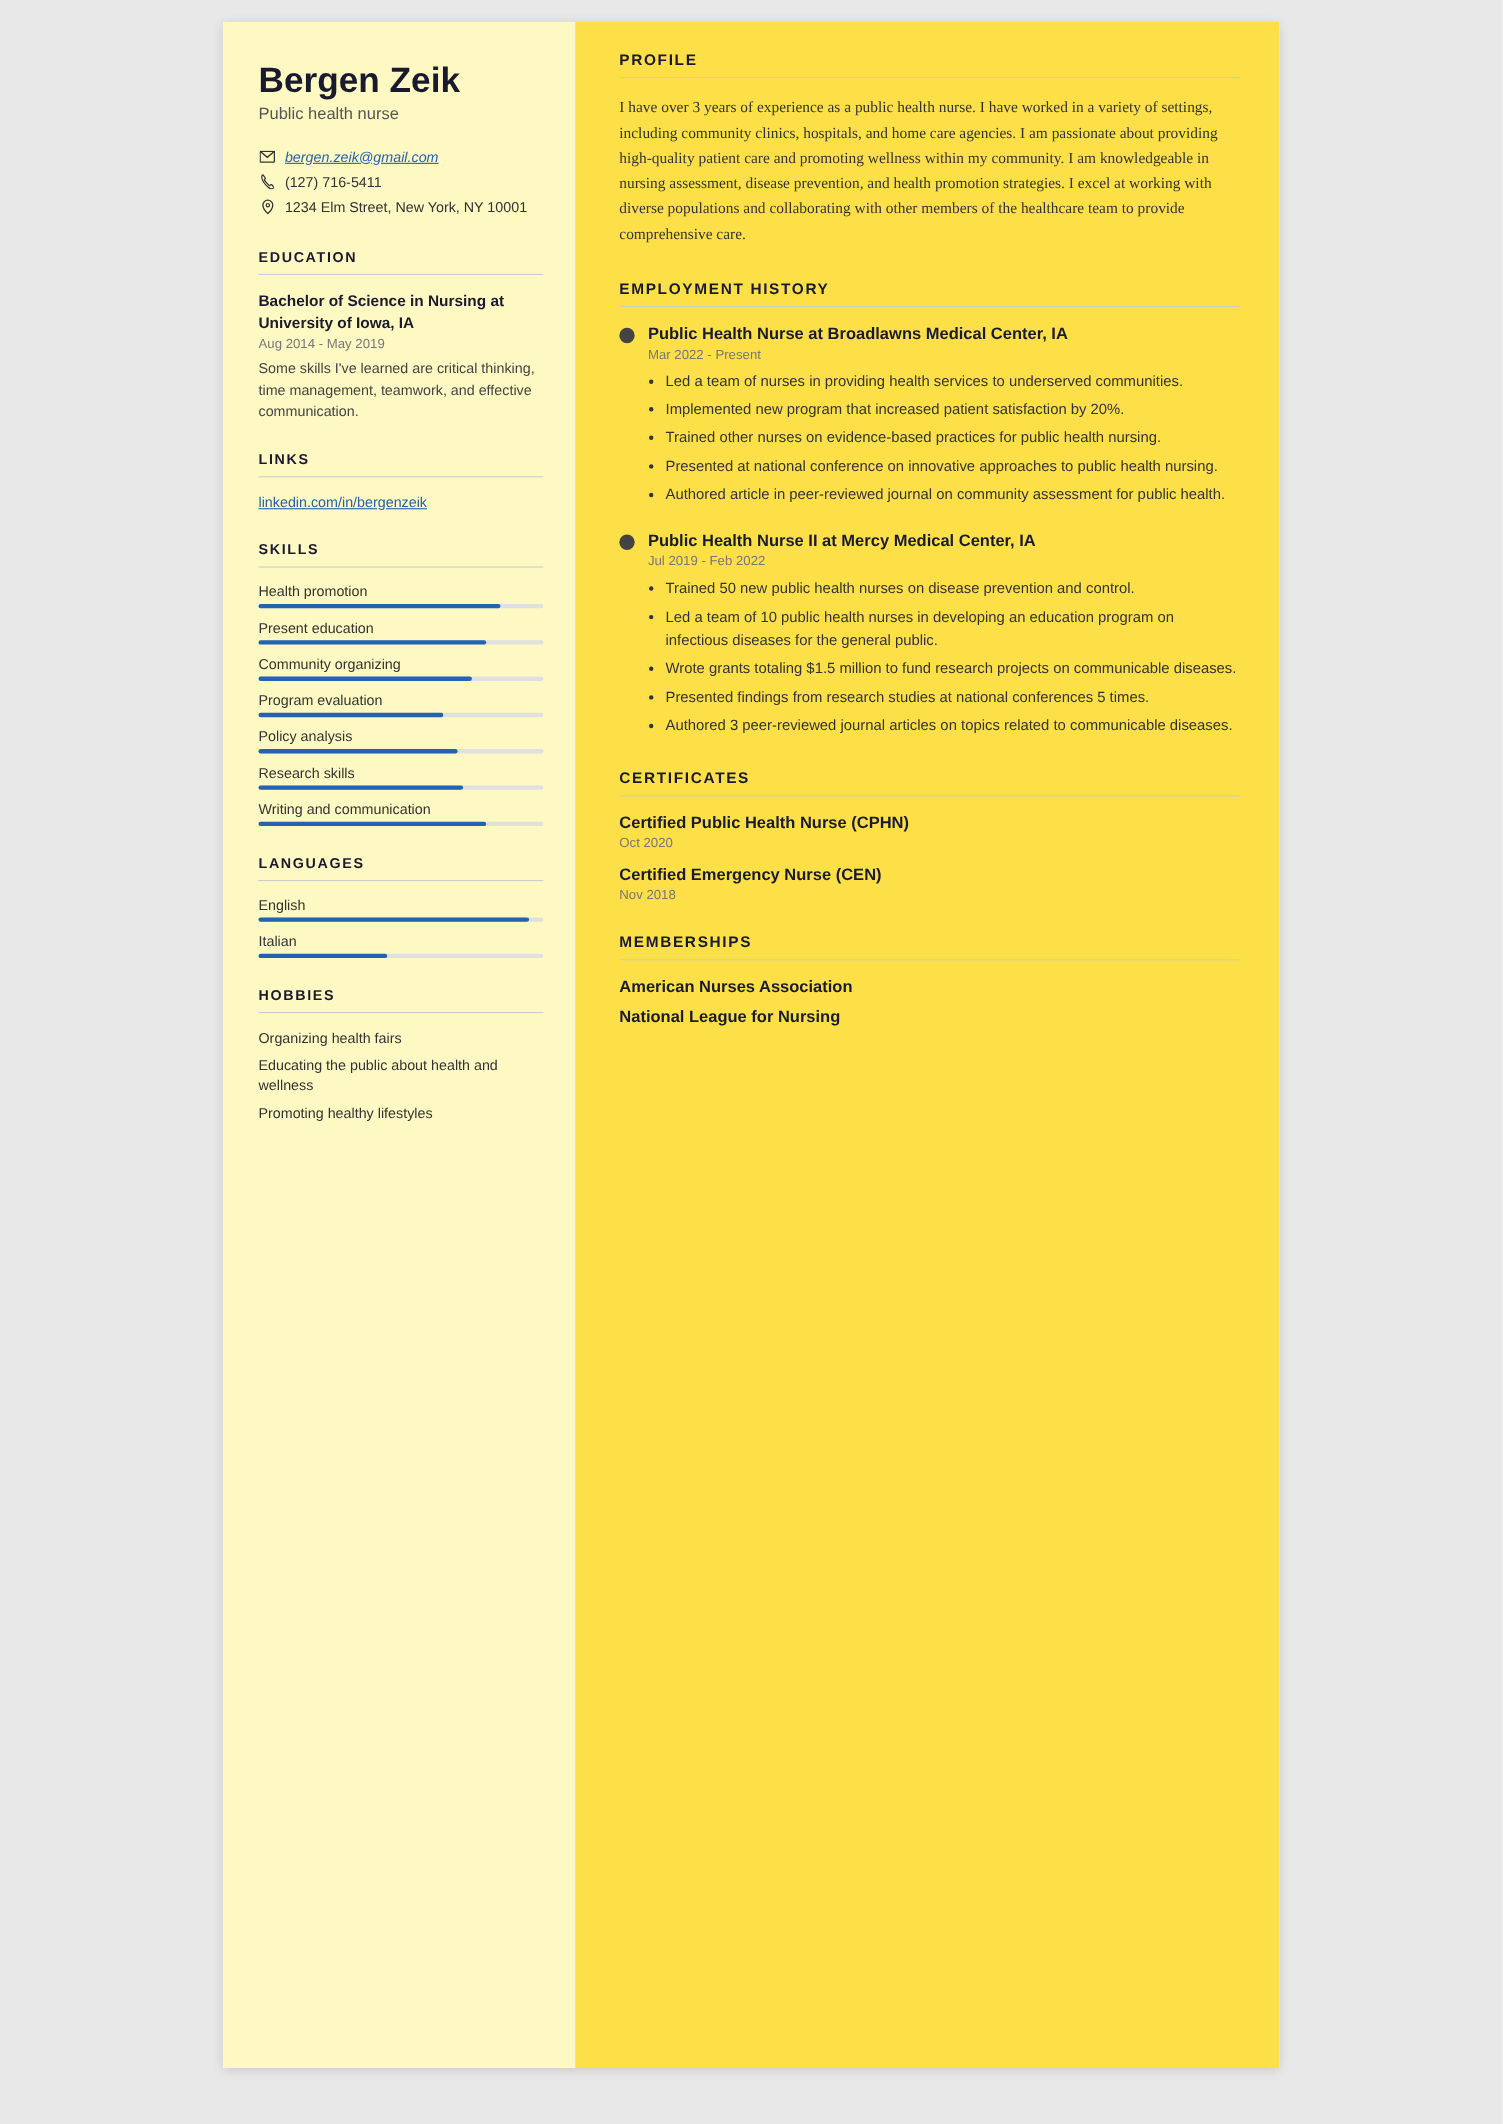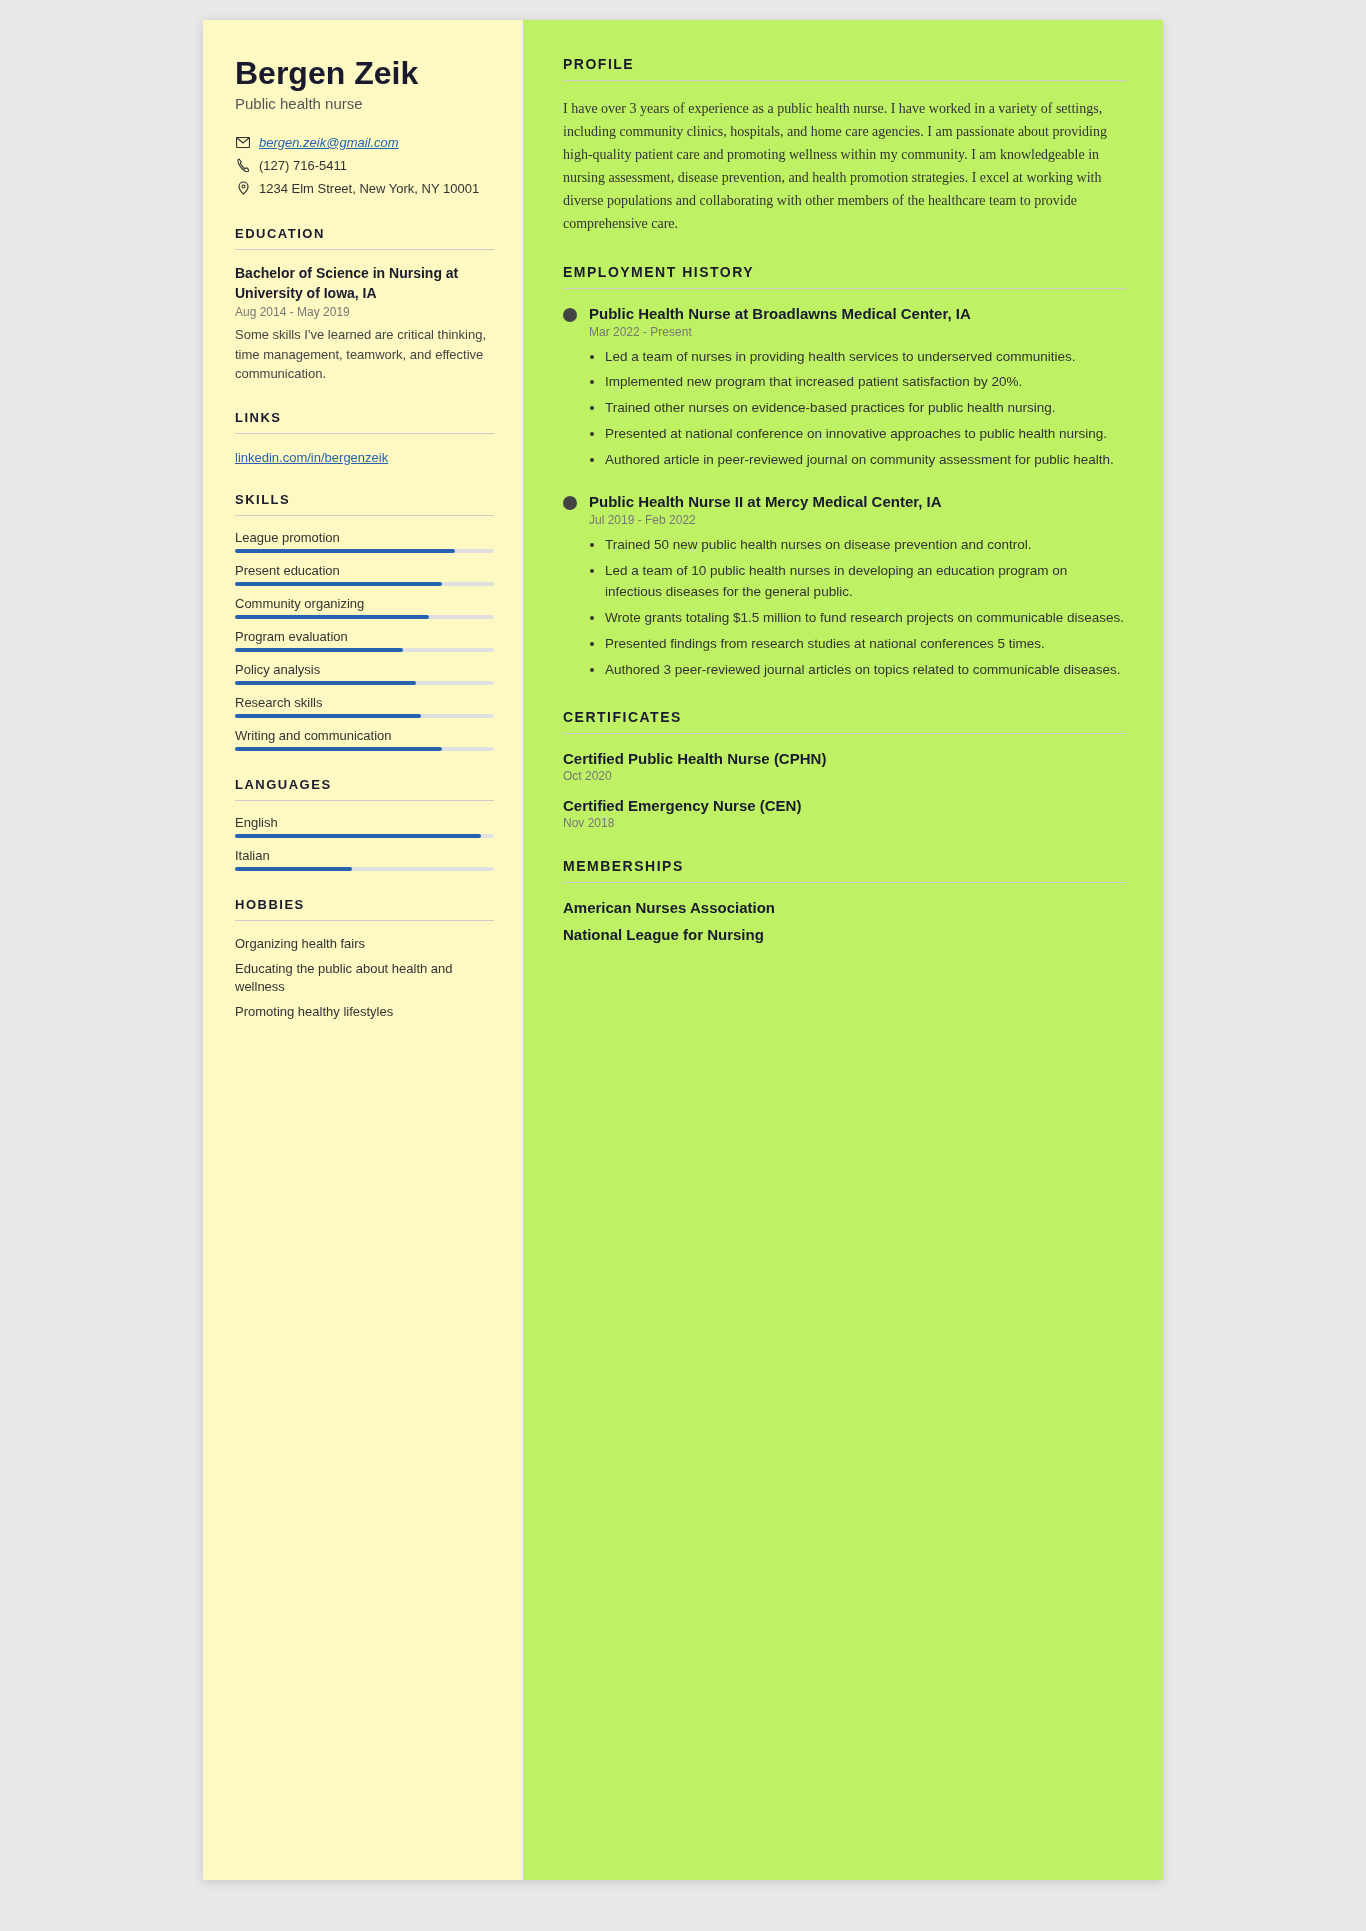--- a/index.html
+++ b/index.html
@@ -134,22 +134,22 @@
     .hobby-item {
       font-size: 13px;
       color: #333;
       margin-bottom: 7px;
       line-height: 1.4;
     }
 
     
     .right-col {
       flex: 1;
-      padding: 36px 36px 36px 40px;
-      background: #bef264;
+      padding: 26px 36px 36px 40px;
+      background: #fde047;
     }
     .right-section {
       margin-bottom: 28px;
     }
     .right-section-title {
       font-size: 14px;
       font-weight: 800;
       letter-spacing: 1.5px;
       text-transform: uppercase;
       color: #1a1a2e;
@@ -279,21 +279,21 @@
       <div class="link-item">
         <a href="#">linkedin.com/in/bergenzeik</a>
       </div>
     </div>
 
     <div class="left-section">
       <div class="section-title">SKILLS</div>
       <hr class="section-divider">
       <div id="skills-container">
           <div class="skill-item">
-    <div class="skill-name">League promotion</div>
+    <div class="skill-name">Health promotion</div>
     <div class="skill-bar-bg">
       <div class="skill-bar-fill" style="width:85%"></div>
     </div>
   </div>
           <div class="skill-item">
     <div class="skill-name">Present education</div>
     <div class="skill-bar-bg">
       <div class="skill-bar-fill" style="width:80%"></div>
     </div>
   </div>

